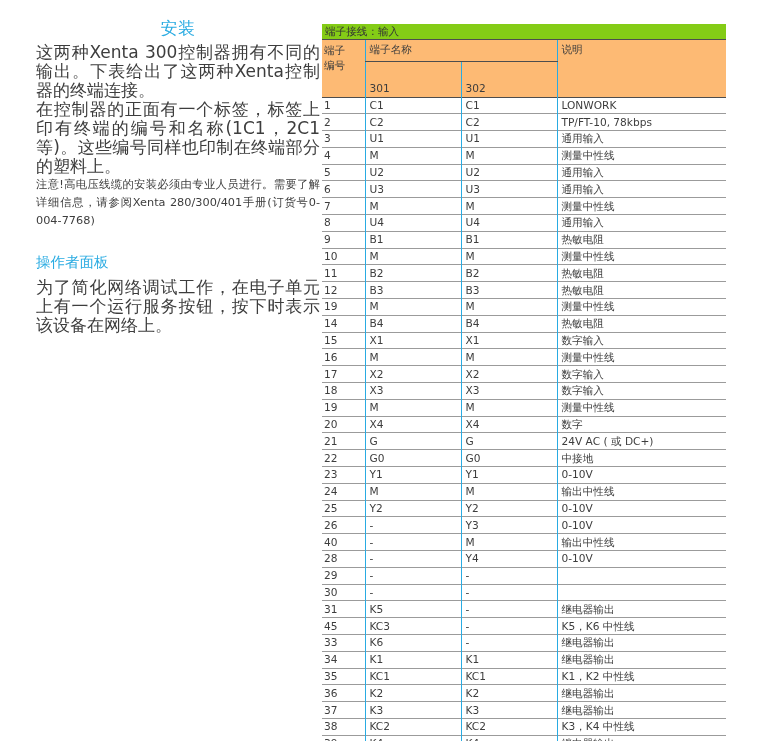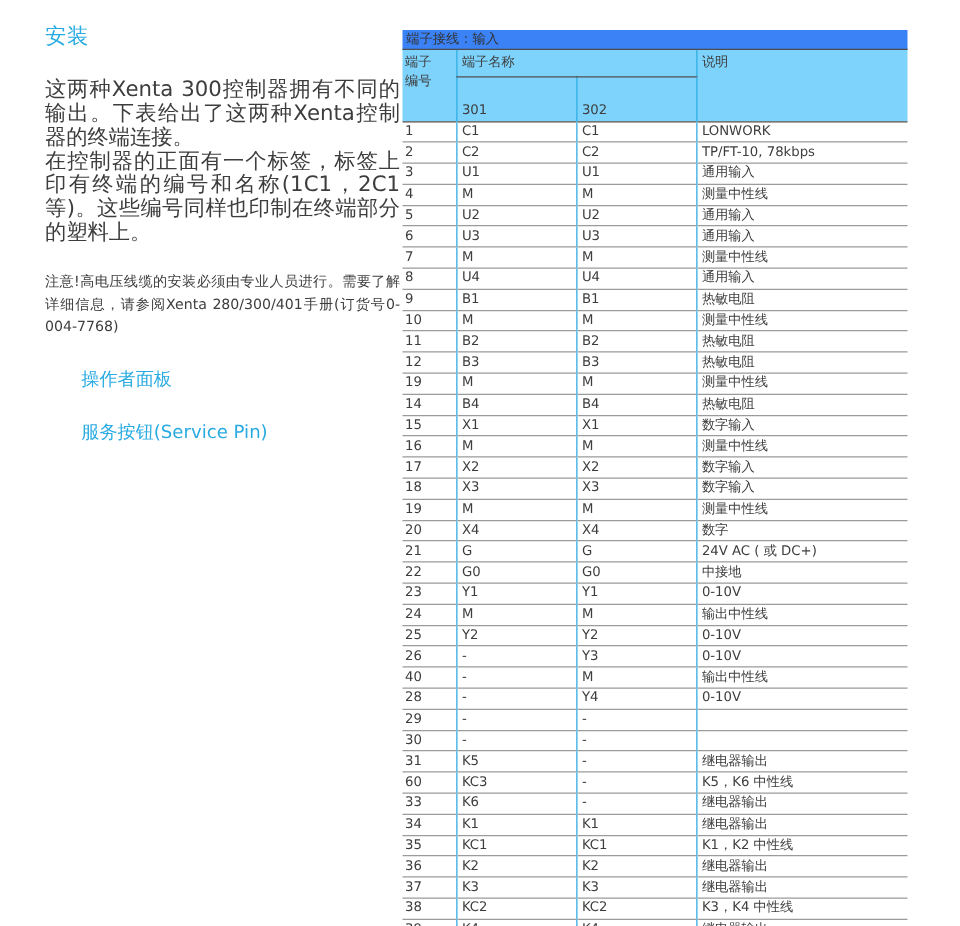--- a/index.html
+++ b/index.html
@@ -2,33 +2,33 @@
 <html><head>
 <meta charset="utf-8">
 <style>
   * { margin:0; padding:0; box-sizing:border-box; }
   html,body { width:768px; height:741px; background:#ffffff;
     font-family:"DejaVu Sans","Liberation Sans",sans-serif; color:#3d3d3d; }
   .page { position:relative; width:768px; height:741px; overflow:hidden; }
 
   
   .left-col { position:absolute; left:36px; top:17px; width:284px; }
-  .h-main { color:#29abe2; font-size:17px; font-weight:500; letter-spacing:.5px; margin-bottom:23px; }
-  .h-sub  { color:#29abe2; font-size:14.5px; font-weight:500; margin-top:23px; margin-bottom:6px;margin-left:29px; }
+  .h-main { color:#29abe2; font-size:17px; font-weight:500; letter-spacing:.5px; margin-bottom:3px;text-align:center; }
+  .h-sub  { color:#29abe2; font-size:14.5px; font-weight:500; margin-top:23px; margin-bottom:6px; }
   .para   { font-size:17px; line-height:19px; color:#3d3d3d; text-align:justify; }
-  .note   { font-size:11.3px; line-height:18px; color:#3d3d3d; margin-top:21px; text-align:justify; }
+  .note   { font-size:11.3px; line-height:18px; color:#3d3d3d; text-align:justify; }
 
   
   .table-wrap { position:absolute; left:322px; top:24px; width:404px; }
-  .tbl-caption { background:#3b82f6; border-bottom:1px solid #4d4d4d;
+  .tbl-caption { background:#84cc16; border-bottom:1px solid #4d4d4d;
     font-size:10.6px; color:#333; height:16px; line-height:15px; padding-left:3px; }
   table { width:404px; border-collapse:collapse; table-layout:fixed;
     font-size:10.6px; color:#3d3d3d; border-bottom:1px solid #6e6e6e; }
   col.c1 { width:43px; } col.c2 { width:96px; } col.c3 { width:96px; } col.c4 { width:169px; }
-  th { background:#7dd3fc; font-weight:400; text-align:left; vertical-align:top;
+  th { background:#fdba74; font-weight:400; text-align:left; vertical-align:top;
        padding:3px 0 2px 4px; font-size:10.6px; }
   th.first { padding-left:2px; }
   th.grp  { border-left:1px solid #29abe2; border-bottom:1px solid #4d4d4d; }
   th.sub  { border-left:1px solid #29abe2; padding-top:20px; padding-bottom:3px; }
   th.desc { border-left:1px solid #29abe2; }
   th .hline { display:block; line-height:15px; }
   thead tr:first-child th { height:21px; }
   thead tr:last-child  th { height:17px; }
   tbody td { border-top:1px solid #9b9b9b; height:16.8px; line-height:15px;
     padding:0 0 0 4px; overflow:hidden; white-space:nowrap; }
@@ -51,21 +51,21 @@
     </div>
 
     <div>
       <div class="h-sub">操作者面板</div>
     </div>
 
     <div>
     </div>
 
     <div>
-      <div class="h-sub">服务按钮(Service Pin)</div>
+      <p class="para">为了简化网络调试工作，在电子单元上有一个运行服务按钮，按下时表示该设备在网络上。</p>
     </div>
 
   </div>
 
   <div class="table-wrap">
     <div class="tbl-caption">端子接线：输入</div>
     <table>
       <colgroup>
           <col class="c1">
           <col class="c2">
@@ -267,21 +267,21 @@
             <td>-</td>
             <td></td>
           </tr>
           <tr>
             <td>31</td>
             <td>K5</td>
             <td>-</td>
             <td>继电器输出</td>
           </tr>
           <tr>
-            <td>60</td>
+            <td>45</td>
             <td>KC3</td>
             <td>-</td>
             <td>K5，K6 中性线</td>
           </tr>
           <tr>
             <td>33</td>
             <td>K6</td>
             <td>-</td>
             <td>继电器输出</td>
           </tr>

